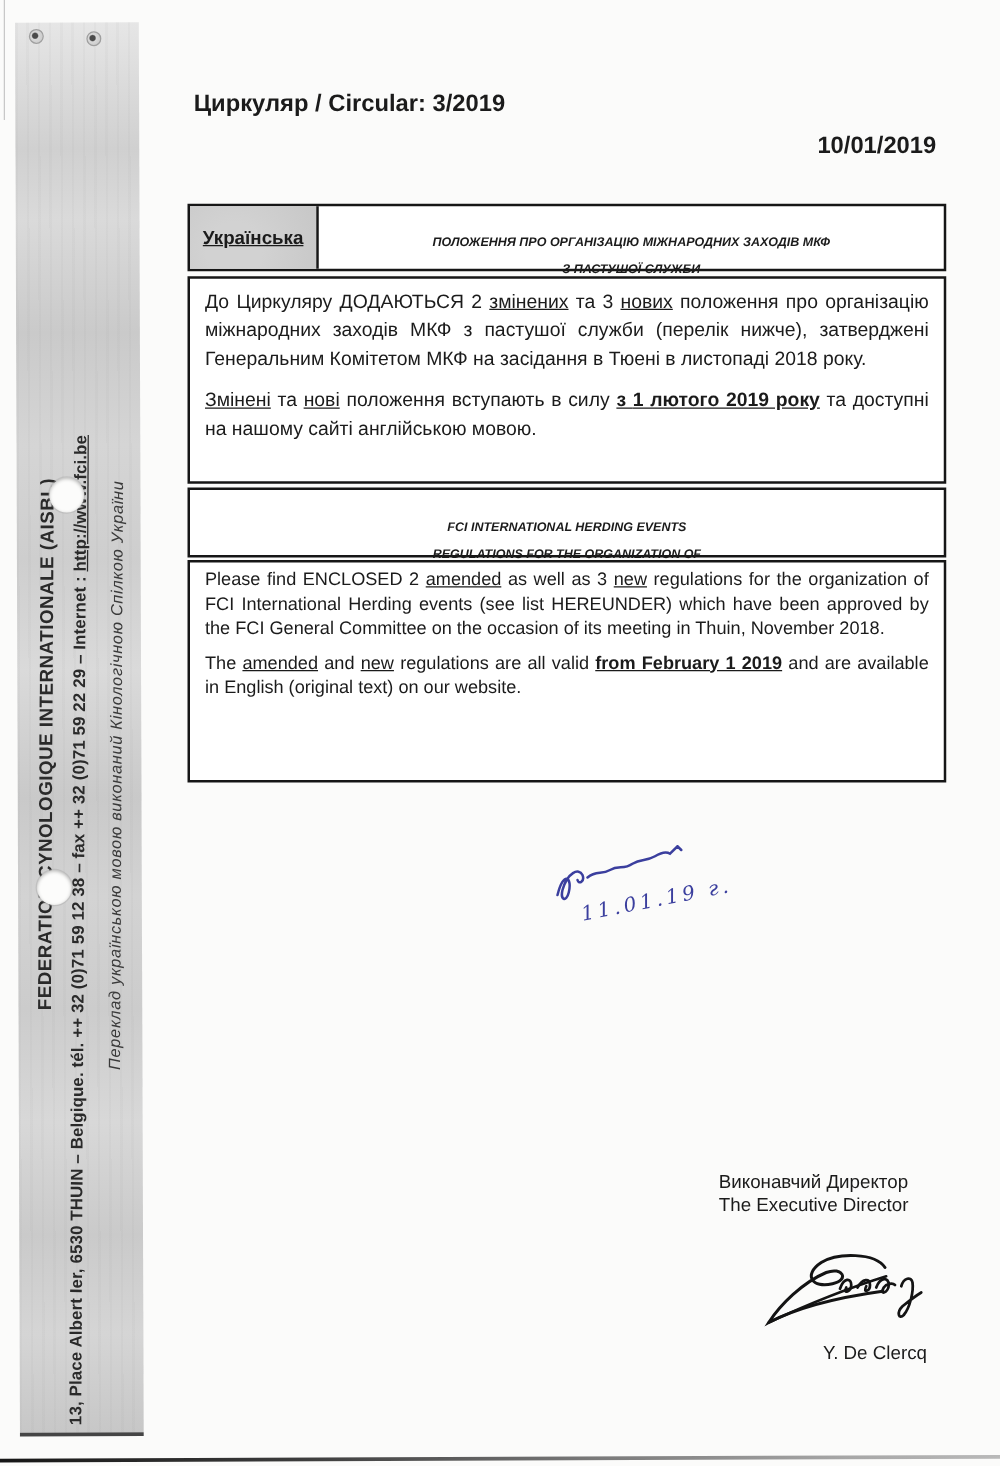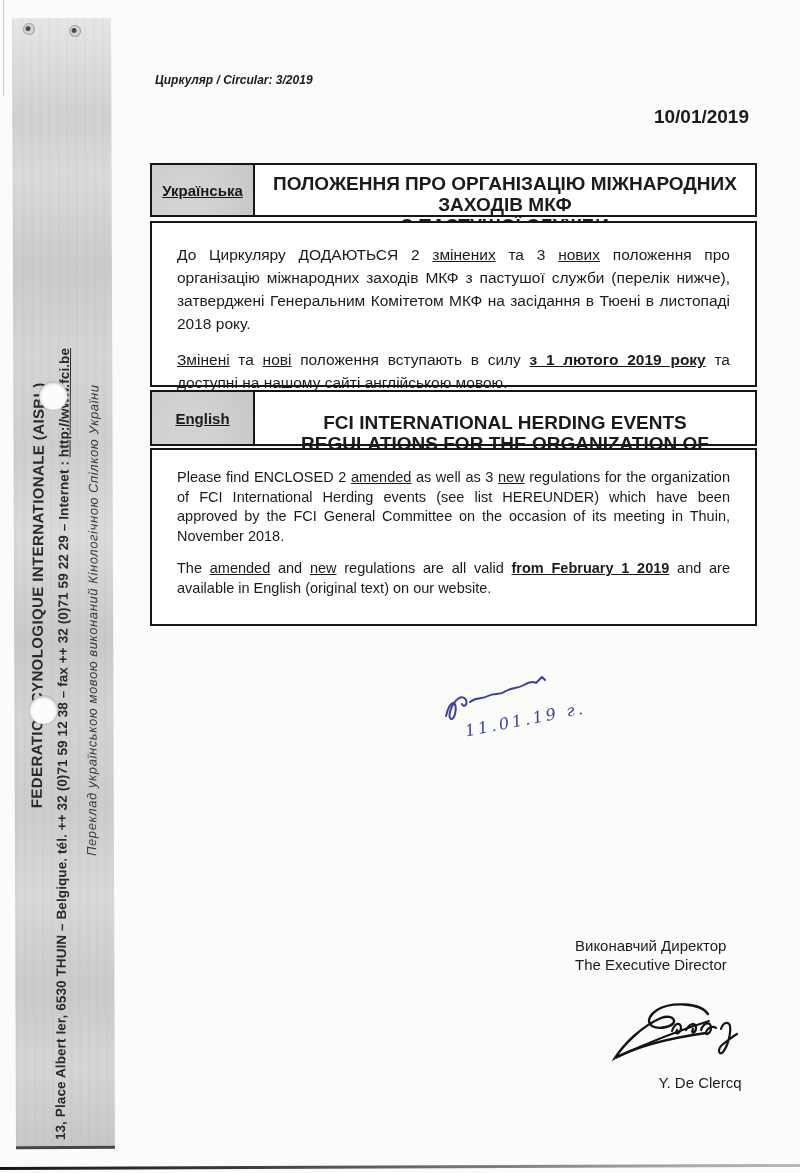--- a/index.html
+++ b/index.html
@@ -41,48 +41,48 @@
   }
   .staple.left{left:11px; top:5px;}
   .staple.right{left:57px; top:7px;}
   .edge-line-left{position:absolute; left:3px; top:0; width:1px; height:96px; background:#c8c8c8;}
   .bottom-artifact{
     position:absolute; left:0; top:1167px; width:800px; height:3px;
     background:linear-gradient(90deg,#161616 0%,#3c3c3c 30%,#7a7a7a 60%,#a7a7a7 85%,#b9b9b9 100%);
     transform:rotate(-0.22deg); transform-origin:0 0;
   }
   
-  .circular{position:absolute; left:155px; top:73px; font-size:12px; font-weight:bold;font-style:italic;}
+  .circular{position:absolute; left:155px; top:73px; font-size:19px; font-weight:bold;}
   .docdate{position:absolute; right:51px; top:106px; font-size:19px; font-weight:bold;}
   
   .hdr{
     position:absolute; left:150px; width:607px; box-sizing:border-box;
     border:2px solid #161616; display:flex; background:#fff;
   }
   .hdr-uk{top:163px; height:54px;}
   .hdr-en{top:390px; height:56px;}
   .lang-cell{
     width:103px; flex:0 0 103px; box-sizing:border-box;
     background:radial-gradient(circle at 35% 70%, #d2d2d2 0 30%, #c7c7c7 100%);
     border-right:2px solid #161616;
     display:flex; align-items:center; justify-content:center;
     font-size:15px; font-weight:bold;text-decoration:underline;
   }
   .title-cell{
     flex:1; display:flex; flex-direction:column; align-items:center; justify-content:center;
-    font-size:19px; font-weight:bold; line-height:21px; text-align:center;margin-top:29px;
+    font-size:10px; font-weight:bold; font-style:italic; line-height:21px; text-align:center;margin-top:29px;
   }
   
   .bodybox{
     position:absolute; left:150px; width:607px; box-sizing:border-box;
     border:2px solid #161616; background:#fff; text-align:justify;
   }
   .body-uk{top:221px; height:166px; padding:7px 12px 0 12px; font-size:15.5px; line-height:23px;}
   .body-en{top:448px; height:178px; padding:5px 12px 0 12px; font-size:14.5px; line-height:19.5px;}
-  .bodybox p{margin:13px;}
+  .bodybox p{margin:0;}
   .body-uk p + p{margin-top:10px;}
   .body-en p + p{margin-top:8px;}
   .u{text-decoration:underline;}
   .b{font-weight:bold;}
   
   .annotation{position:absolute; left:436px; top:676px; width:160px; height:80px;}
   .annotation svg{position:absolute; left:0; top:0;}
   .annotation .adate{
     position:absolute; left:28px; top:34px;
     font-family:"DejaVu Serif", serif; font-style:italic;
@@ -125,21 +125,20 @@
       <div>З ПАСТУШОЇ СЛУЖБИ</div>
     </div>
   </div>
 
   <div class="bodybox body-uk">
     <p><span>До Циркуляру ДОДАЮТЬСЯ 2 </span><span class="u">змінених</span><span> та 3 </span><span class="u">нових</span><span> положення про організацію міжнародних заходів МКФ з пастушої служби (перелік нижче), затверджені Генеральним Комітетом МКФ на засідання в Тюені в листопаді 2018 року.</span></p>
     <p><span class="u">Змінені</span><span> та </span><span class="u">нові</span><span> положення вступають в силу </span><span class="u b">з </span><span class="u b">1 лютого 2019 року</span><span> та доступні на нашому сайті англійською мовою.</span></p>
   </div>
 
   <div class="hdr hdr-en">
-    <div class="lang-cell">English</div>
     <div class="title-cell">
       <div>FCI INTERNATIONAL HERDING EVENTS</div>
       <div>REGULATIONS FOR THE ORGANIZATION OF</div>
     </div>
   </div>
 
   <div class="bodybox body-en">
     <p><span>Please find ENCLOSED 2 </span><span class="u">amended</span><span> as well as 3 </span><span class="u">new</span><span> regulations for the organization of FCI International Herding events (see list HEREUNDER) which have been approved by the FCI General Committee on the occasion of its meeting in Thuin, November 2018.</span></p>
     <p><span>The </span><span class="u">amended</span><span> and </span><span class="u">new</span><span> regulations are all valid </span><span class="u b">from February 1 2019</span><span> and are available in English (original text) on our website.</span></p>
   </div>

